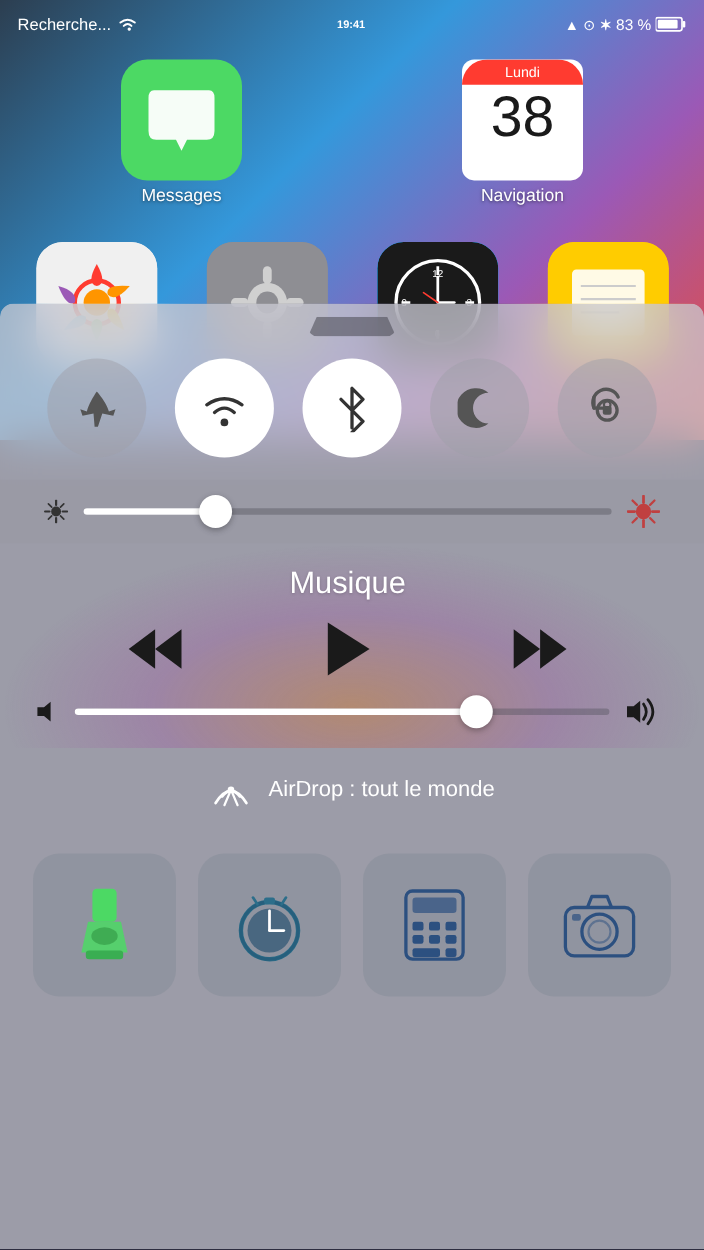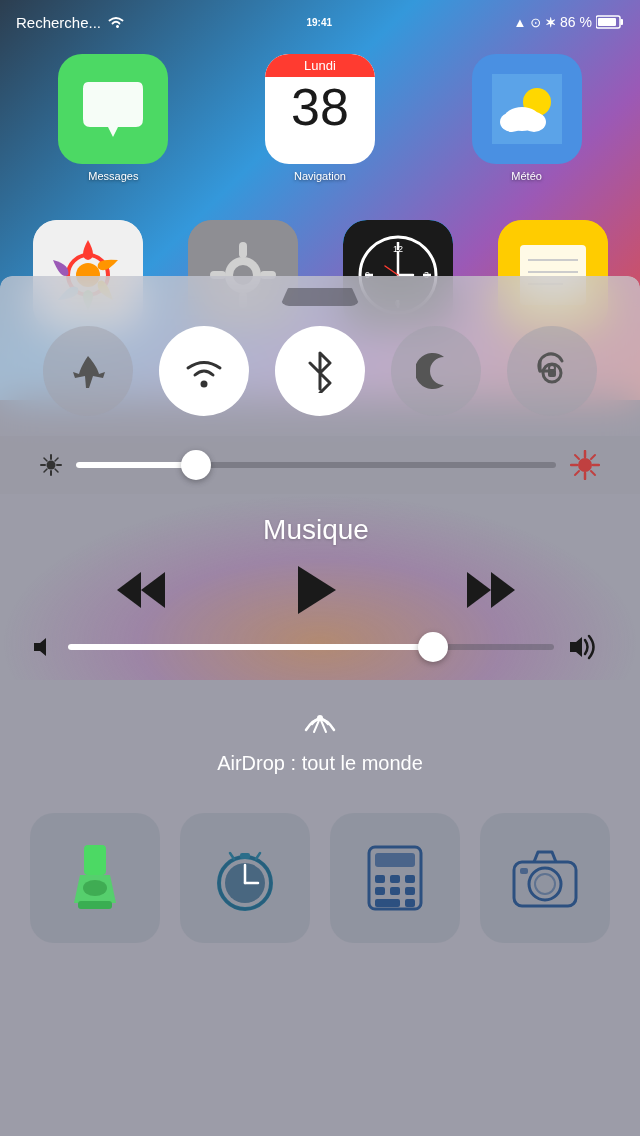--- a/index.html
+++ b/index.html
@@ -81,21 +81,21 @@
       height: 110px;
       border-radius: 24px;
       display: flex;
       align-items: center;
       justify-content: center;
       overflow: hidden;
     }
 
     .app-label {
       color: white;
-      font-size: 11px;
+      font-size: 16px;
       text-shadow: 0 1px 3px rgba(0,0,0,0.5);
     }
 
     
     .messages-icon {
       background: #4cd964;
     }
 
     
     .calendar-icon {
@@ -302,21 +302,20 @@
 
     
     #airdrop-section {
       position: relative;
       z-index: 2;
       display: flex;
       align-items: center;
       justify-content: center;
       gap: 14px;
       padding: 18px 40px;
-      flex-direction: column;
     }
 
     .airdrop-text {
       color: white;
       font-size: 20px;
     }
 
     
     #quick-actions {
       position: relative;
@@ -377,21 +376,21 @@
     </svg>
   </div>
   <div class="status-center">19:41</div>
   <div class="status-right">
 
     <span style="font-size:13px;">▲</span>
 
     <span style="font-size:13px;">⊙</span>
 
     <span style="font-size:13px; font-weight:bold;">✶</span>
-    <span>86 %</span>
+    <span>83 %</span>
 
     <svg width="28" height="14" viewBox="0 0 28 14">
       <rect x="0" y="1" width="24" height="12" rx="2" stroke="white" stroke-width="1.5" fill="none"></rect>
       <rect x="2" y="3" width="18" height="8" rx="1" fill="white"></rect>
       <rect x="24.5" y="4" width="2.5" height="6" rx="1" fill="white"></rect>
     </svg>
   </div>
 </div>
 
 <div id="app-row">
@@ -399,42 +398,28 @@
   <div class="app-icon">
     <div class="app-icon-img messages-icon">
       <svg width="70" height="65" viewBox="0 0 70 65">
         <path d="M10 5 Q5 5 5 12 L5 42 Q5 50 12 50 L30 50 L35 60 L40 50 L58 50 Q65 50 65 42 L65 12 Q65 5 60 5 Z" fill="white" opacity="0.95"></path>
       </svg>
     </div>
     <span class="app-label">Messages</span>
   </div>
 
   <div class="app-icon">
-    <div class="app-icon-img calendar-icon" style="flex-direction:column; justify-content:flex-start; padding:0;">
+    <div class="app-icon-img calendar-icon" style="flex-direction:column; justify-content:flex-start; padding:0;border-radius:11px;">
       <div class="cal-header">Lundi</div>
       <div class="cal-day">38</div>
     </div>
     <span class="app-label">Navigation</span>
   </div>
 
 
-  <div class="app-icon">
-    <div class="app-icon-img weather-icon">
-      <svg width="70" height="70" viewBox="0 0 70 70">
-        <rect width="70" height="70" fill="#5ba3e8"></rect>
-
-        <circle cx="45" cy="28" r="14" fill="#FFD700"></circle>
-
-        <ellipse cx="30" cy="45" rx="18" ry="12" fill="white"></ellipse>
-        <ellipse cx="20" cy="48" rx="12" ry="10" fill="white"></ellipse>
-        <ellipse cx="42" cy="48" rx="12" ry="10" fill="white"></ellipse>
-      </svg>
-    </div>
-    <span class="app-label">Météo</span>
-  </div>
 </div>
 
 <div id="app-row-2">
 
   <div class="app-icon-2" style="background:#f0f0f0;">
     <svg width="110" height="110" viewBox="0 0 110 110">
       <rect width="110" height="110" rx="24" fill="#f0f0f0"></rect>
       <circle cx="55" cy="55" r="20" fill="none" stroke="#ff3b30" stroke-width="4"></circle>
       <circle cx="55" cy="55" r="12" fill="#ff9500"></circle>
 

